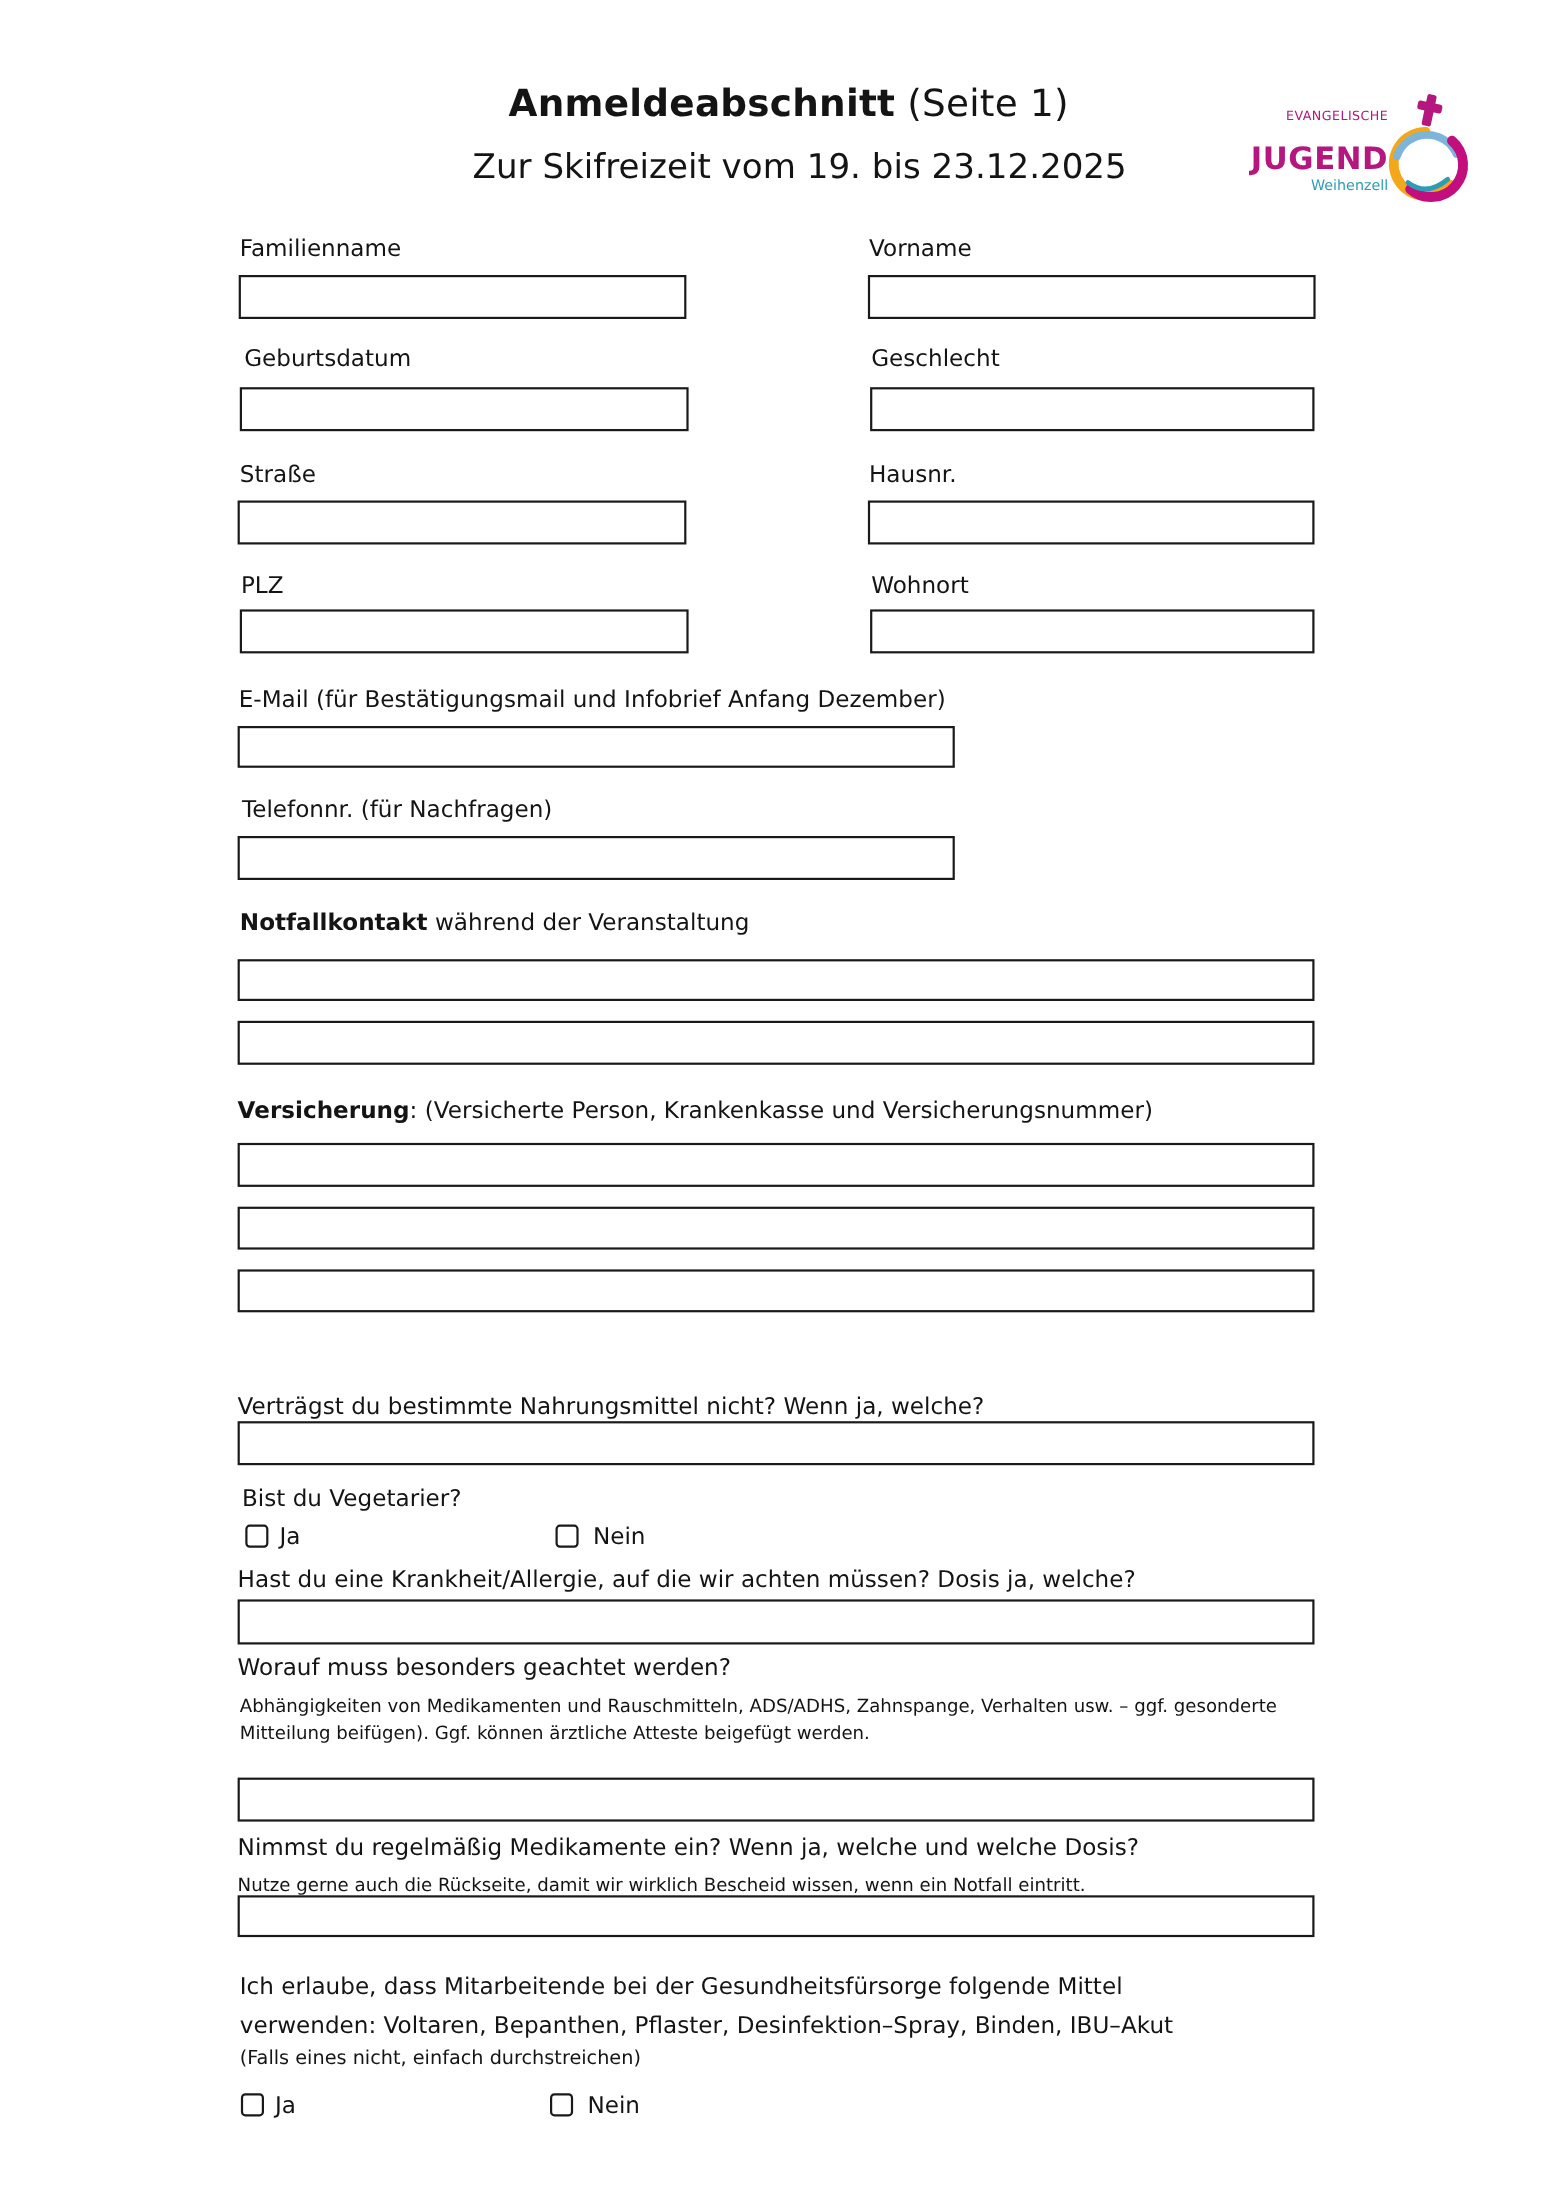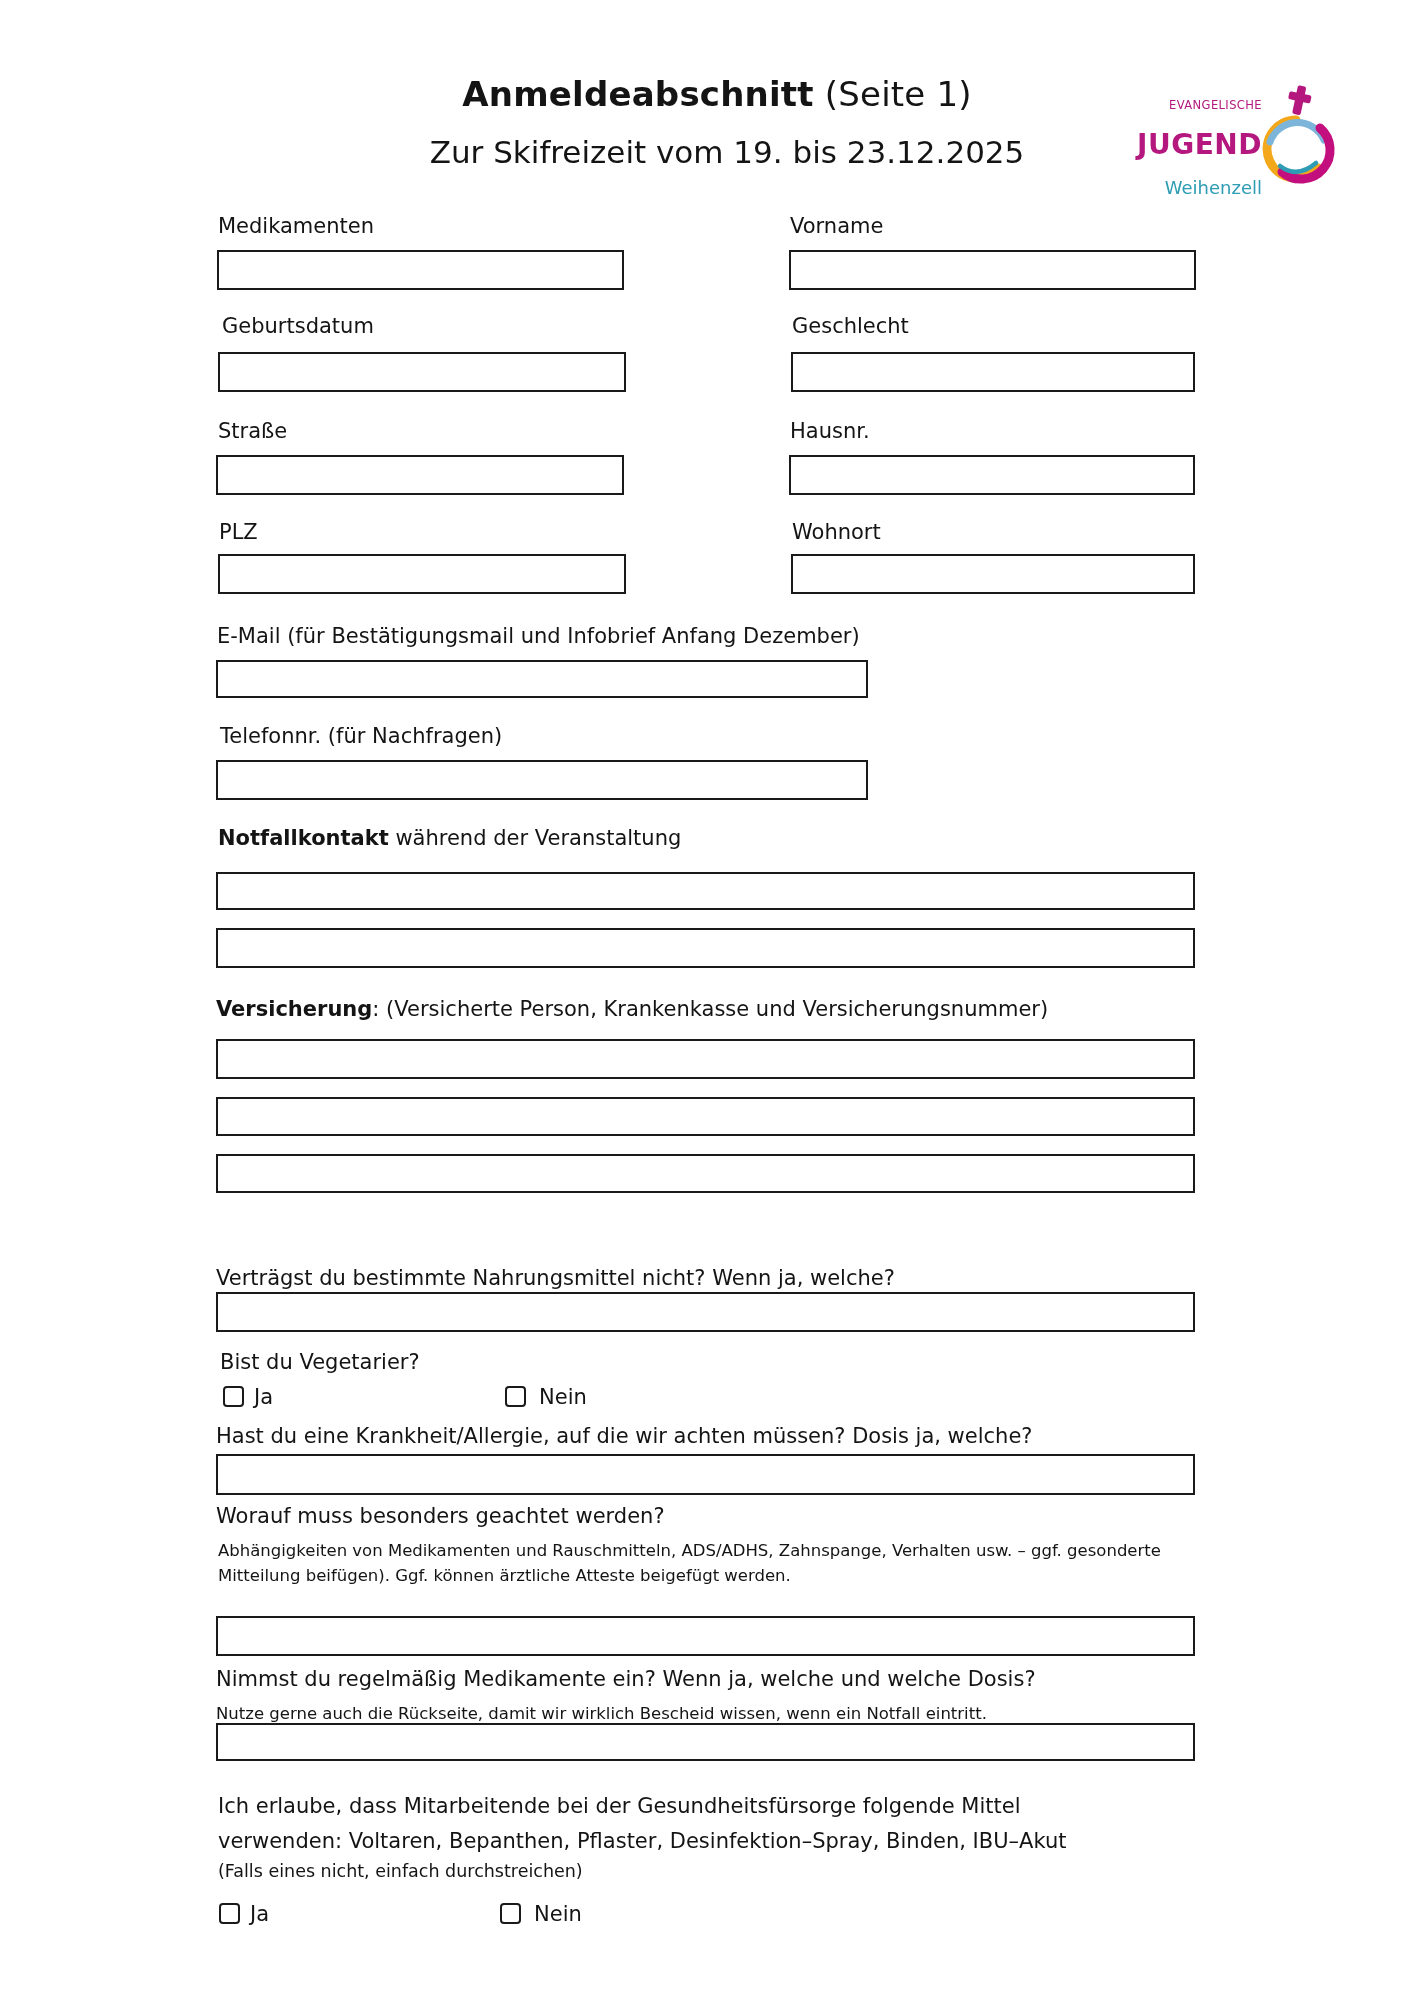--- a/index.html
+++ b/index.html
@@ -20,21 +20,21 @@
   .title .b{font-weight:700;}
   .subtitle{
     position:absolute;left:0;top:134px;width:100%;
     box-sizing:border-box;padding-left:40px;
     text-align:center;font-size:31px;font-weight:400;
   }
   
   .logo-text{position:absolute;left:1090px;top:100px;width:172px;text-align:right;line-height:1;}
   .logo-l1{font-size:11.5px;font-weight:500;letter-spacing:.4px;}
   .logo-l2{font-size:28px;font-weight:600;letter-spacing:.5px;margin-top:19px;}
-  .logo-l3{font-size:18px;font-weight:400;margin-top:20px;}
+  .logo-l3{font-size:13px;font-weight:400;margin-top:4px;}
   .logo-mark{position:absolute;left:1250px;top:84px;}
   
   .lbl{position:absolute;font-size:21px;white-space:nowrap;line-height:1.2;}
   .lbl .b{font-weight:700;}
   .box{
     position:absolute;background:#fff;border:2px solid #1a1a1a;
     box-sizing:border-box;cursor:text;
   }
   .hint{position:absolute;font-size:16.5px;line-height:25px;white-space:nowrap;}
   .consent{position:absolute;font-size:21px;line-height:35px;white-space:nowrap;}
@@ -64,21 +64,21 @@
     <path d="M 46 36 A 29 29 0 1 0 68 84" stroke-width="9" stroke-linecap="round" fill="none" stroke="#f3a71b"></path>
     <path d="M 20 58 A 29 29 0 0 1 74 56" stroke-width="7" stroke-linecap="round" fill="none" stroke="#7cb5d9"></path>
     <path d="M 70 44 A 29 29 0 0 1 32 88" stroke-width="9" stroke-linecap="round" fill="none" stroke="#c30e7d"></path>
     <path d="M 30 82 Q 47 95 66 79" stroke-width="4.5" stroke-linecap="round" fill="none" stroke="#2d9cb4"></path>
     <g transform="translate(52 2) rotate(12)">
       <rect x="-4" y="0" width="8.5" height="29" rx="2" fill="#b4177e"></rect>
       <rect x="-11" y="7.5" width="22.5" height="8" rx="2" fill="#b4177e"></rect>
     </g>
   </svg>
 
-  <div class="lbl" style="left:218px;top:214px">Medikamenten</div>
+  <div class="lbl" style="left:218px;top:214px">Familienname</div>
   <div class="lbl" style="left:790px;top:214px">Vorname</div>
   <div class="box" style="left:217px;top:250px;width:407px;height:40px"></div>
   <div class="box" style="left:789px;top:250px;width:407px;height:40px"></div>
 
   <div class="lbl" style="left:222px;top:314px">Geburtsdatum</div>
   <div class="lbl" style="left:792px;top:314px">Geschlecht</div>
   <div class="box" style="left:218px;top:352px;width:408px;height:40px"></div>
   <div class="box" style="left:791px;top:352px;width:404px;height:40px"></div>
 
   <div class="lbl" style="left:218px;top:419px">Straße</div>

